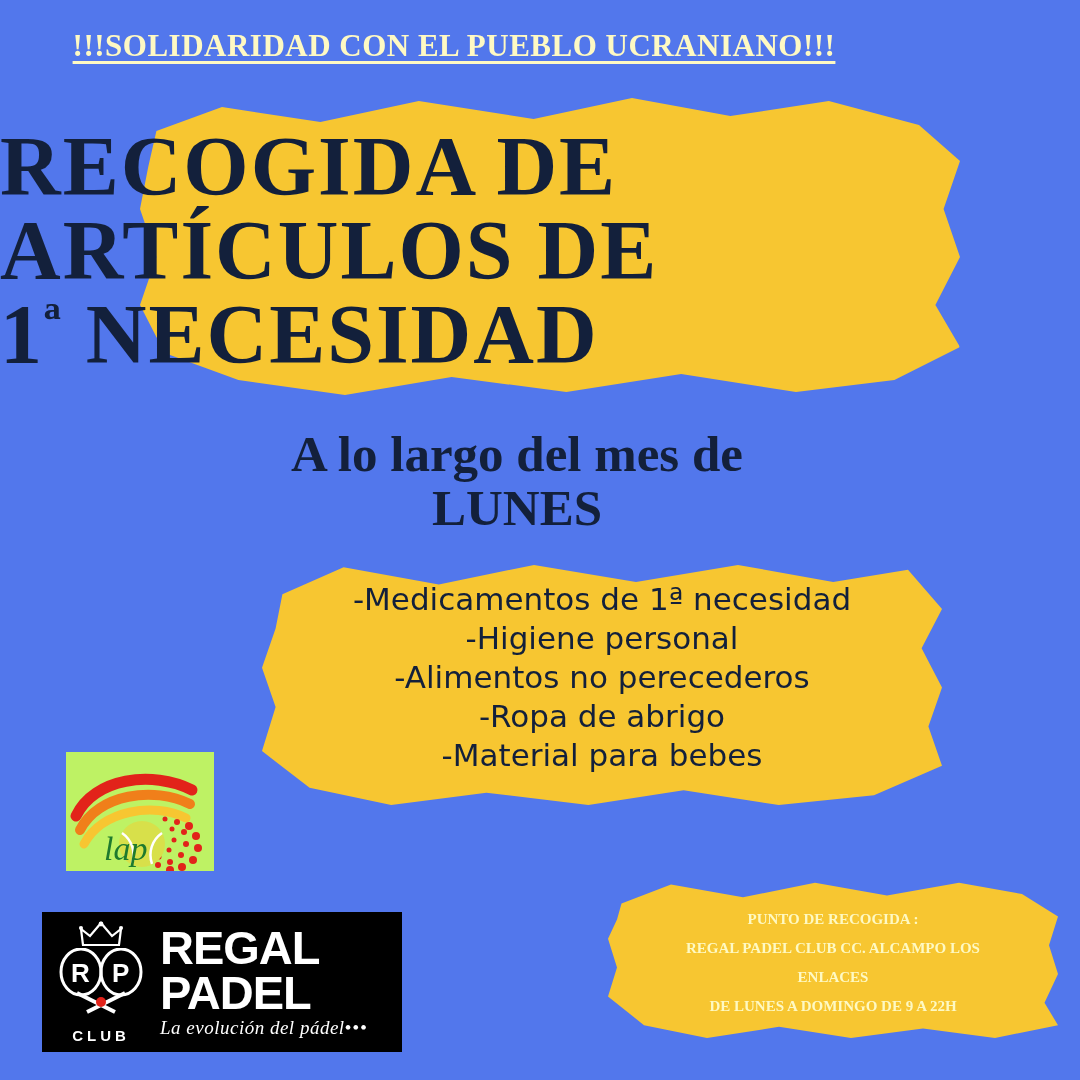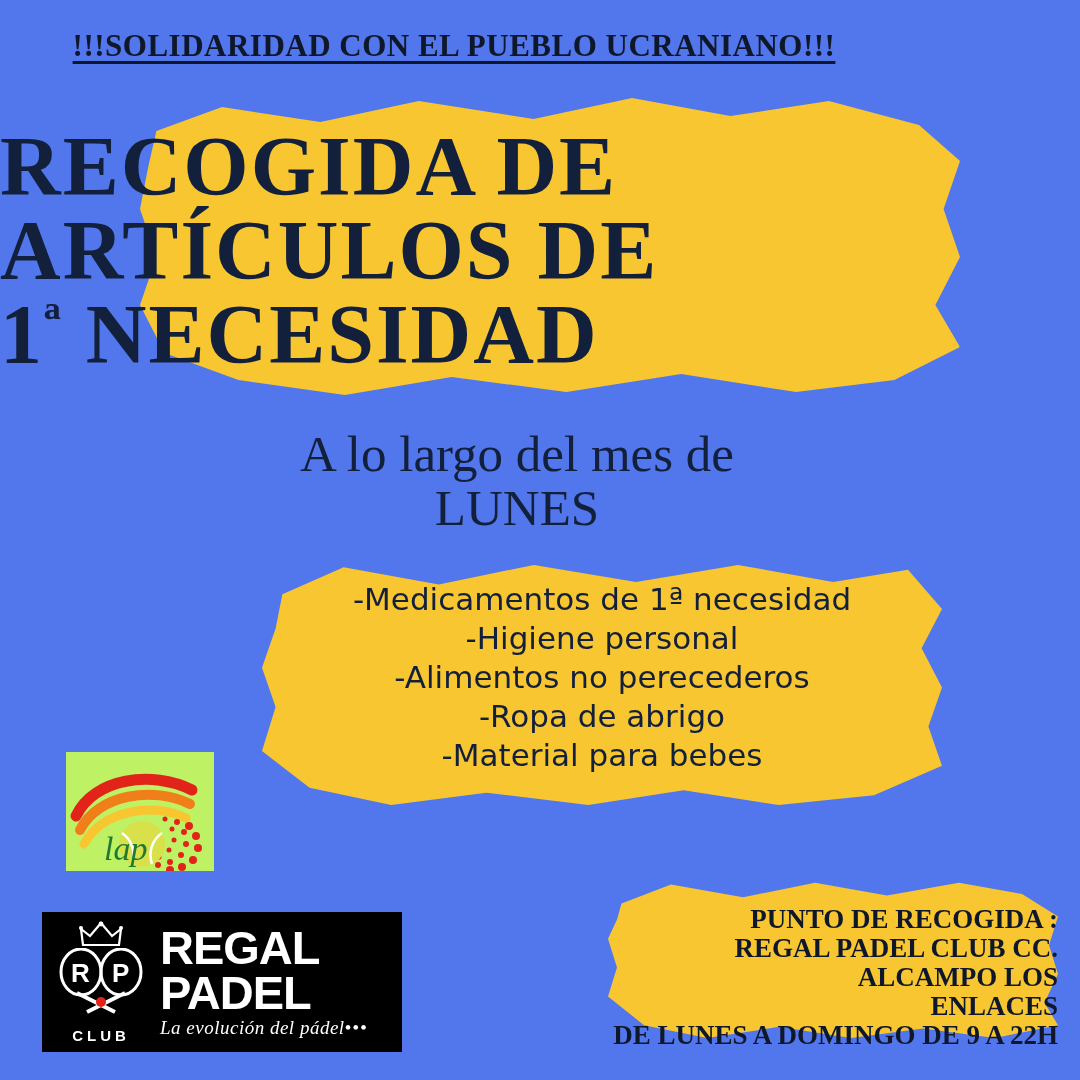--- a/index.html
+++ b/index.html
@@ -21,21 +21,21 @@
   .top-banner {
     position: absolute;
     top: 28px;
     left: 0;
     width: 908px;
     text-align: center;
     font-family: "Liberation Serif", serif;
     font-weight: bold;
     font-size: 31px;
     letter-spacing: 0.5px;
-    color: #0f172a;
+    color: #fef9c3;
     text-decoration: underline;
     text-underline-offset: 5px;
   }
 
   
   .brush {
     position: absolute;
     background: #F7C631;
   }
   .brush.b-title {
@@ -99,21 +99,21 @@
   }
 
   
   .subtitle {
     position: absolute;
     top: 428px;
     left: 0;
     width: 1034px;
     text-align: center;
     font-family: "Liberation Serif", serif;
-    font-weight: normal;
+    font-weight: bold;
     color: #13203b;
   }
   .subtitle .st-1 {
     display: block;
     font-size: 51px;
     line-height: 1.05;
   }
   .subtitle .st-2 {
     display: block;
     font-size: 51px;
@@ -136,25 +136,25 @@
     font-family: "DejaVu Sans", sans-serif;
     letter-spacing: 0px;
   }
 
   
   .pickup {
     position: absolute;
     top: 905px;
     left: 608px;
     width: 450px;
-    text-align: right;
-    color: #0f172a;
-    font-family: "Liberation Serif", serif;
-    font-weight: bold;
-    font-size: 27px;
+    text-align: center;
+    color: #fef9c3;
+    font-family: "Liberation Serif", serif;
+    font-weight: bold;
+    font-size: 15px;
     line-height: 29px;
     text-transform: uppercase;
   }
   .pickup .pu-line { display: block; }
 
   
   .lap-logo {
     position: absolute;
     left: 66px;
     top: 752px;

